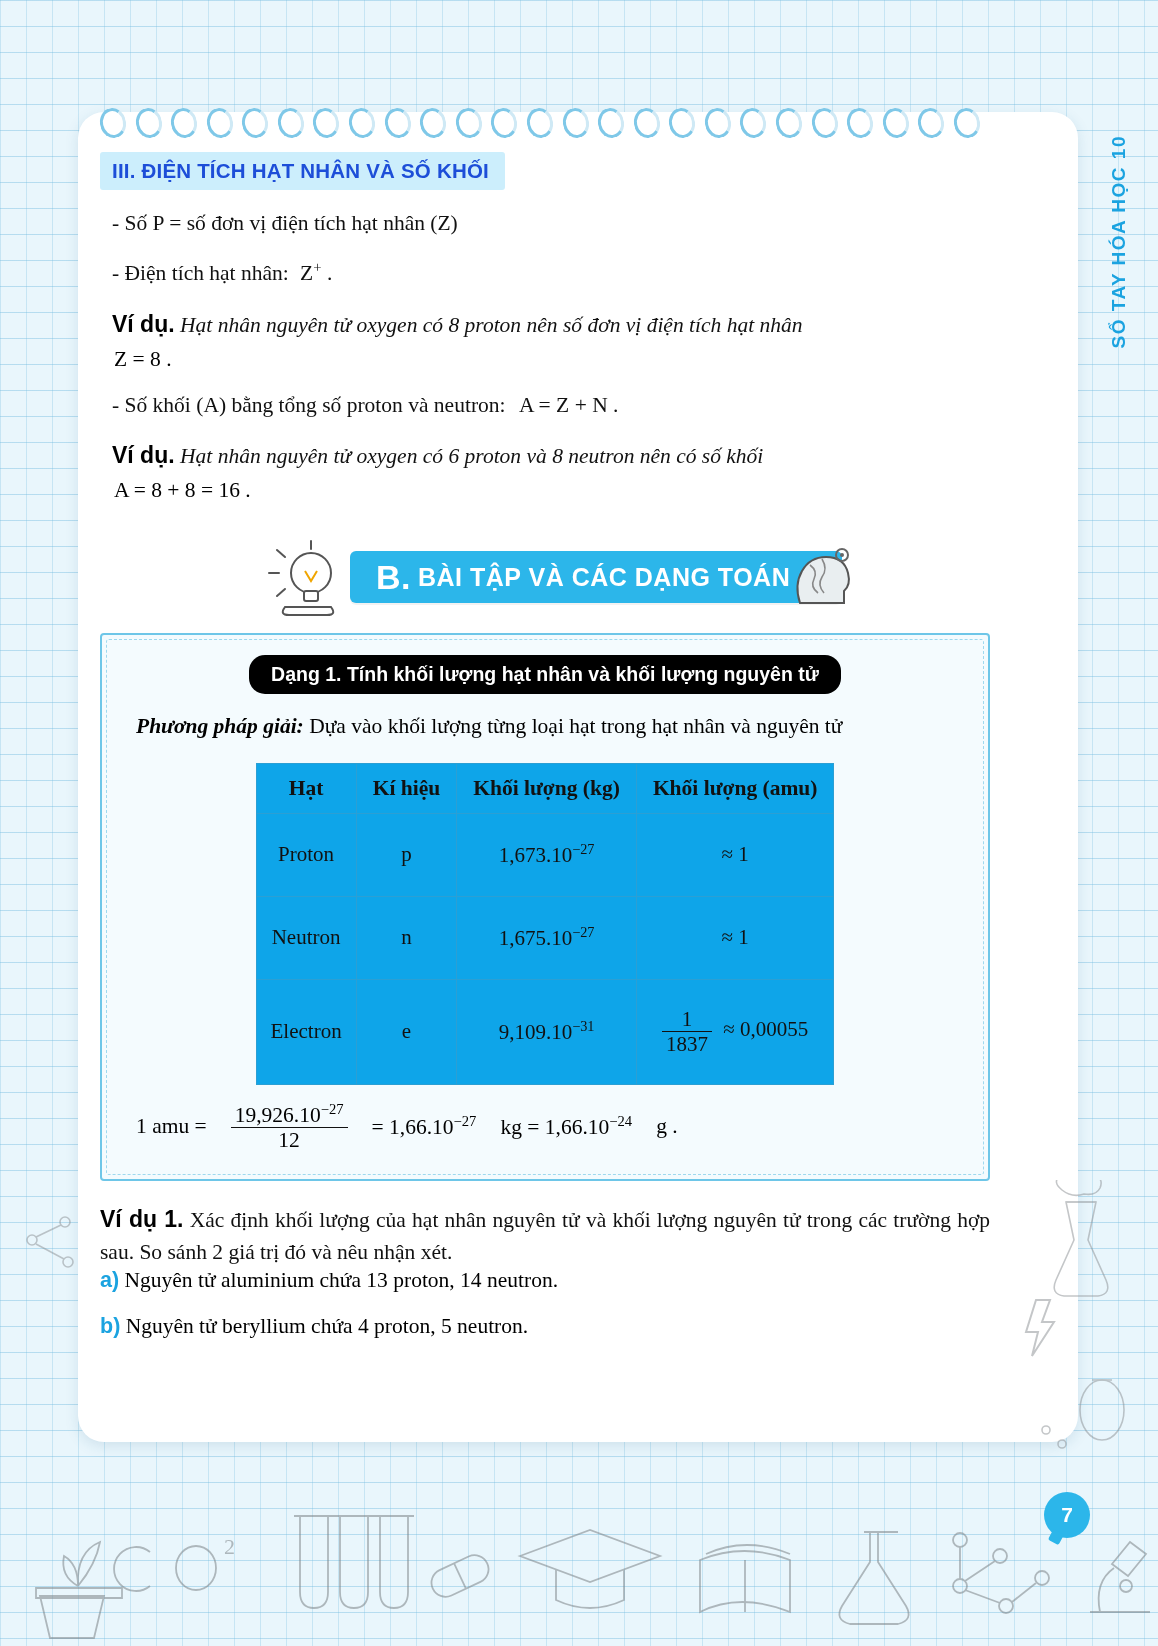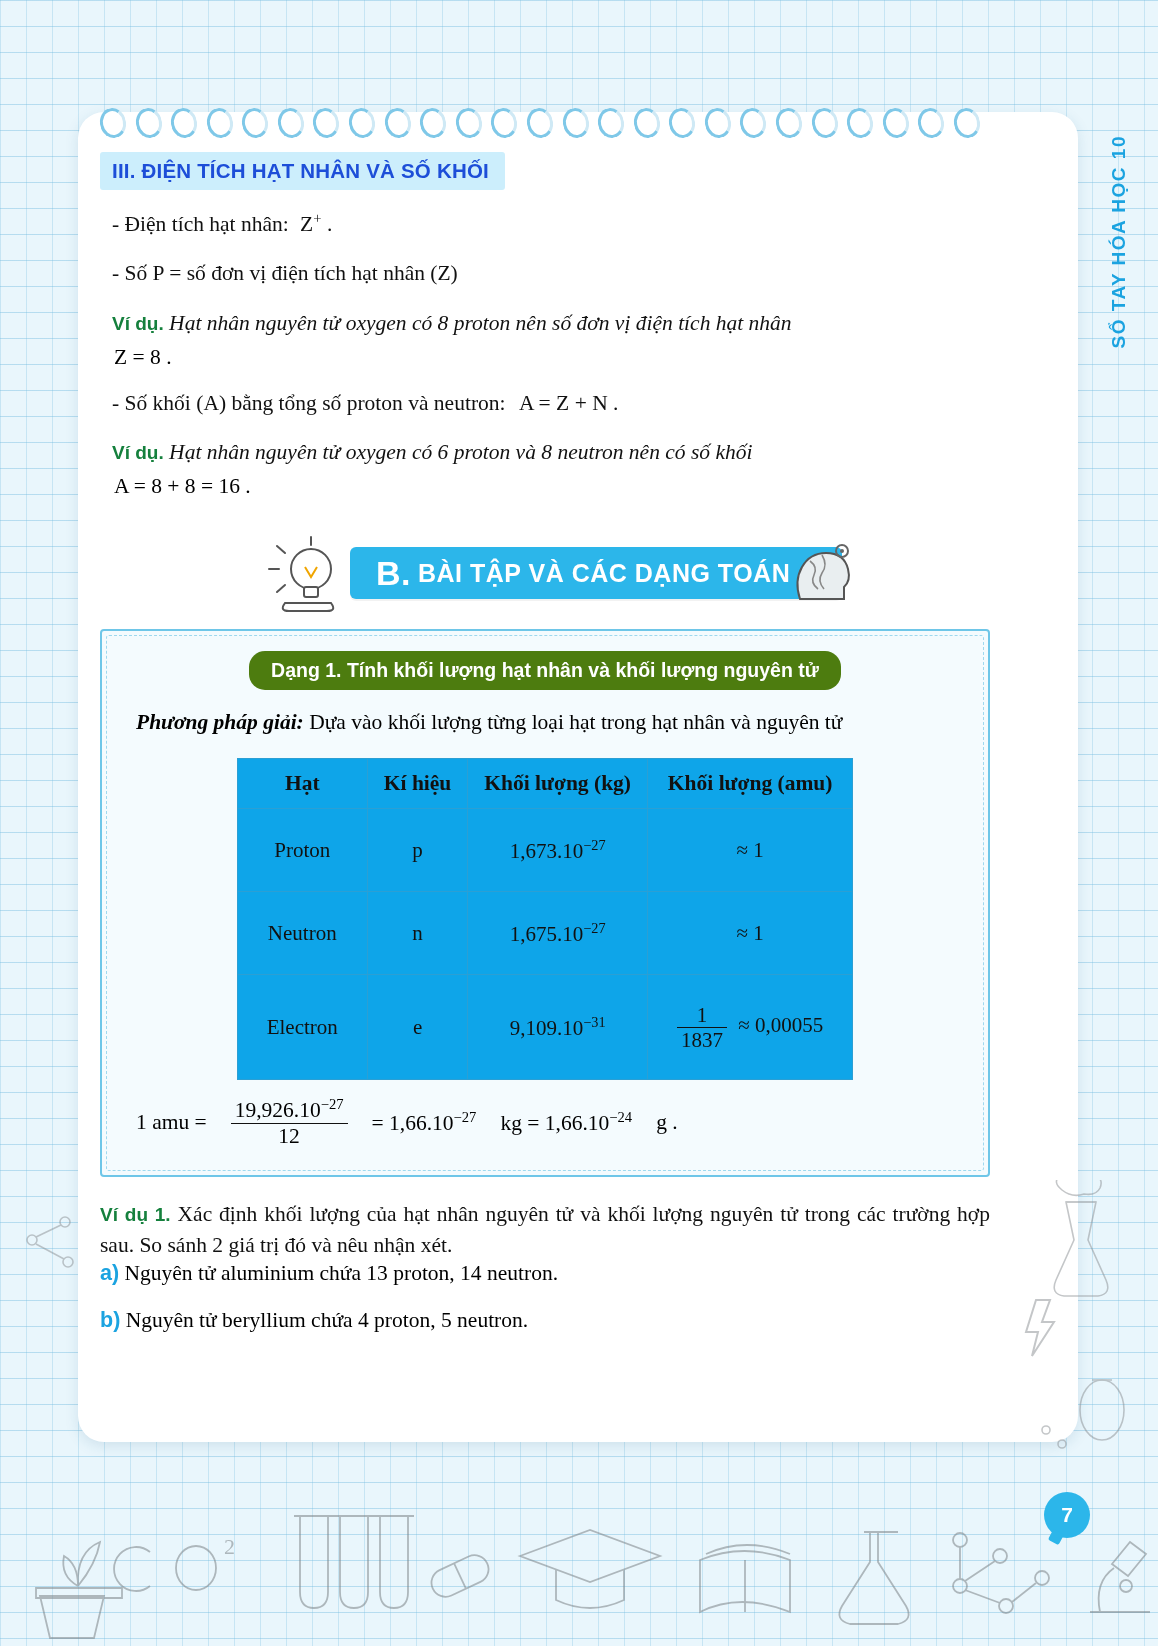--- a/index.html
+++ b/index.html
@@ -90,24 +90,24 @@
   .para {
     font-size: 21.5px;
     color: #111;
     margin: 18px 0 0 0;
     line-height: 1.45;
   }
   .para.indent {
     margin-left: 12px;
   }
   .vidu {
-    color: #15803d;
-    font-family: "Liberation Sans", sans-serif;
-    font-weight: bold;
-    font-size: 19px;
+    color: #000000;
+    font-family: "Liberation Sans", sans-serif;
+    font-weight: bold;
+    font-size: 23px;
   }
   .ital {
     font-style: italic;
   }
   .mathline {
     font-size: 21.5px;
     margin: 6px 0 0 14px;
   }
   .just {
     text-align: justify;
@@ -171,21 +171,21 @@
     position: absolute;
     inset: 4px;
     border: 1px dashed #9ed9ef;
     border-radius: 3px;
     pointer-events: none;
   }
   .dang-chip {
     display: block;
     width: max-content;
     margin: -2px auto 16px auto;
-    background: #4d7c0f;
+    background: #000000;
     color: #fff;
     font-family: "Liberation Sans", sans-serif;
     font-weight: bold;
     font-size: 19.5px;
     padding: 8px 22px;
     border-radius: 16px;
   }
   .pp {
     font-size: 21.5px;
     margin: 0 14px;
@@ -197,21 +197,21 @@
   table.tbl {
     border-collapse: collapse;
     margin: 20px auto 0 auto;
     background: #0ea5e9;
   }
   table.tbl th, table.tbl td {
     border: 1.6px solid #2b9fd4;
     text-align: center;
     font-size: 21px;
     color: #111;
-    padding: 10px 29px;
+    padding: 10px 14px;
   }
   table.tbl th {
     font-family: "Liberation Serif", serif;
     font-weight: bold;
     font-size: 21.5px;
     padding: 12px 16px;
   }
   table.tbl td.h {
     height: 62px;
   }
@@ -341,27 +341,27 @@
   <div class="ring"></div>
   <div class="ring"></div>
 </div>
 
 <div class="side-label">SỔ TAY HÓA HỌC 10</div>
 
 <div class="content">
 
   <div class="sec-head">III. ĐIỆN TÍCH HẠT NHÂN VÀ SỐ KHỐI</div>
 
+  <p class="para indent">- Số P = số đơn vị điện tích hạt nhân (Z)</p>
+
   <p class="para indent">
     <span>- Điện tích hạt nhân:</span>
     <span style="margin-left:6px"><b style="font-weight:normal">Z</b><sup>+</sup></span>
     <span>.</span>
   </p>
-
-  <p class="para indent">- Số P = số đơn vị điện tích hạt nhân (Z)</p>
 
   <p class="para indent just">
     <span class="vidu">Ví dụ.</span>
     <span class="ital">Hạt nhân nguyên tử oxygen có 8 proton nên số đơn vị điện tích hạt nhân</span>
   </p>
   <div class="mathline">Z = 8 .</div>
 
   <p class="para indent">
     <span>- Số khối (A) bằng tổng số proton và neutron:</span>
     <span style="margin-left:8px">A = Z + N .</span>

